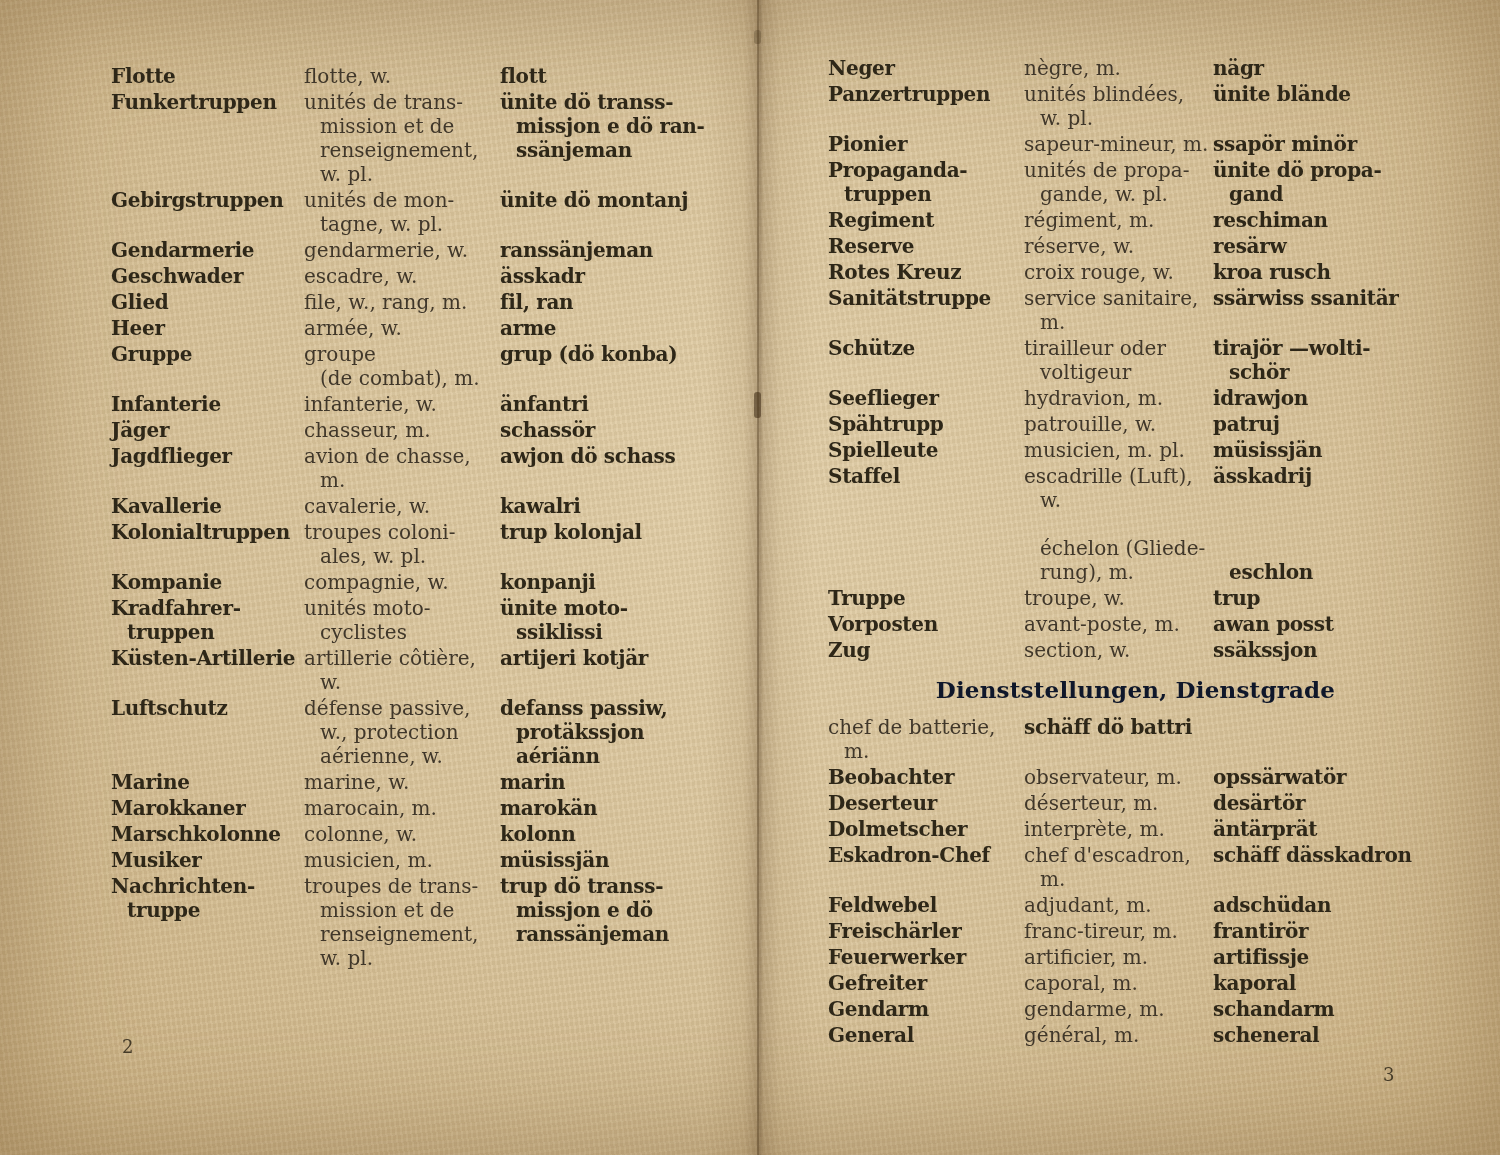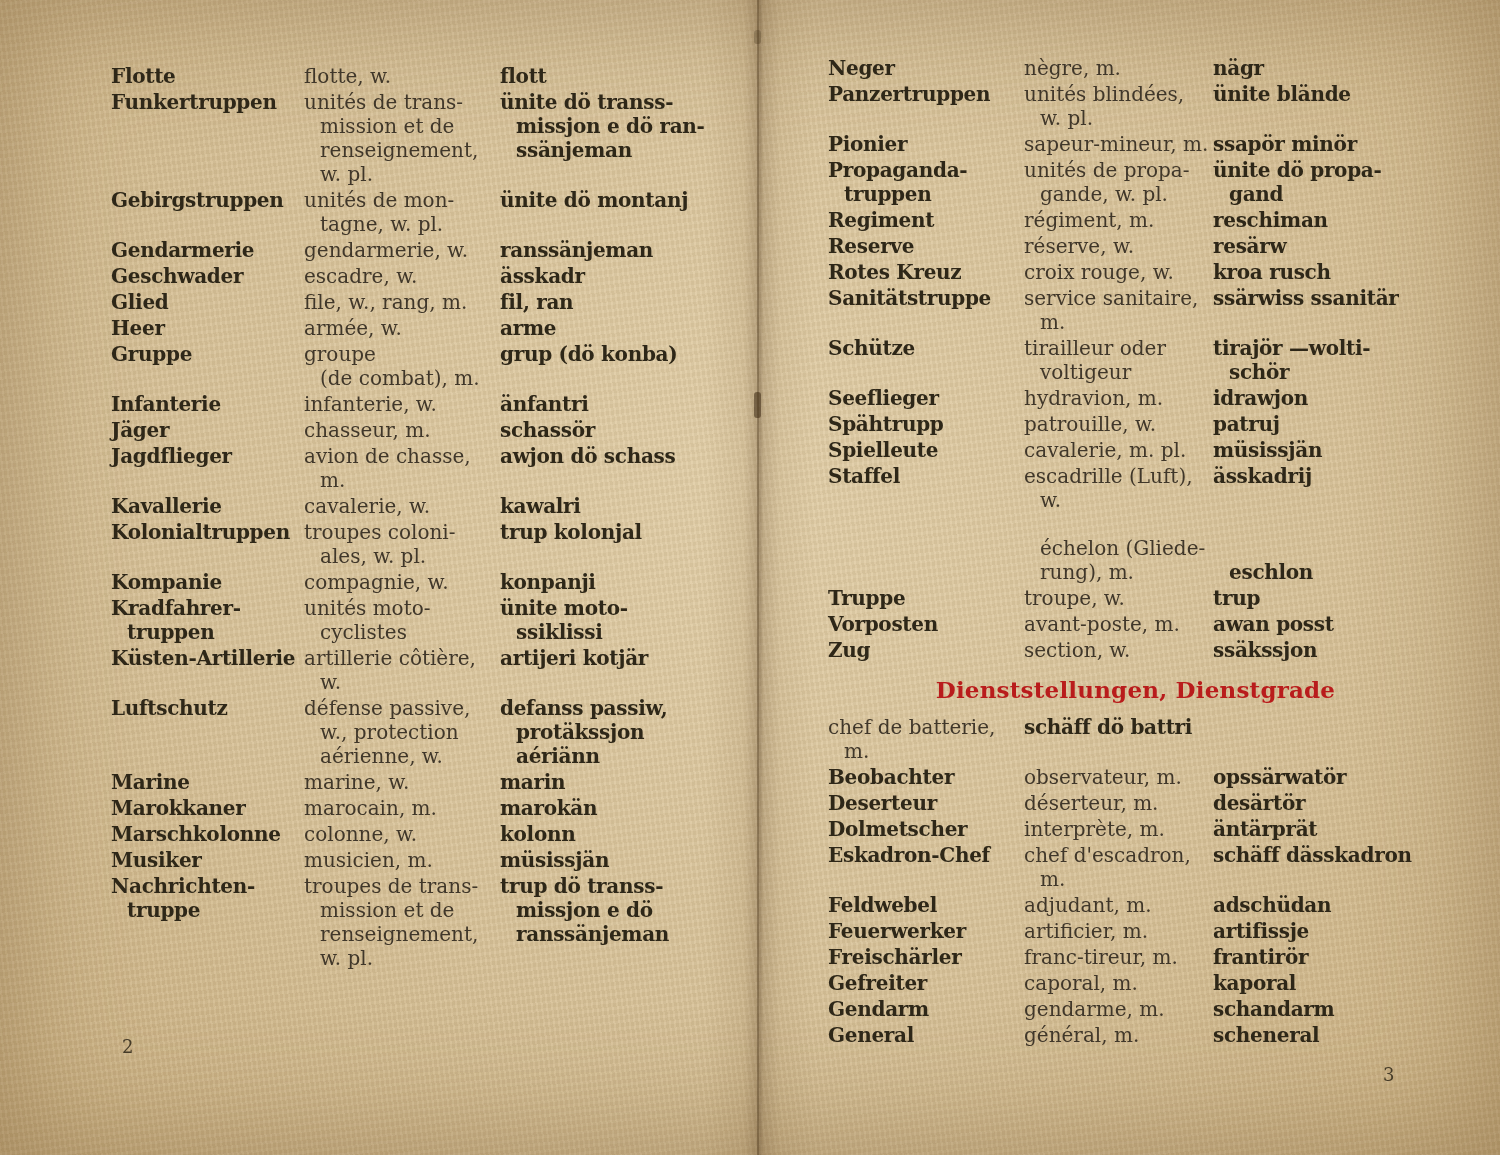--- a/index.html
+++ b/index.html
@@ -76,21 +76,21 @@
     font-weight: bold;
     color: #2e2718;
     letter-spacing: -0.3px;
   }
   .cell.fr { color: #40372a; }   
 
   .section-heading {
     font-size: 23px;
     font-weight: bold;
     text-align: center;
-    color: #b91c1c;
+    color: #0f172a;
     margin: 14px 0 12px 0;
     letter-spacing: 0.2px;
   }
 
   .page-num {
     position: absolute;
     font-size: 18px;
     color: #453b28;
   }
   .page-num.pn-left  { left: 122px; top: 1036px; }
@@ -305,21 +305,21 @@
     <div class="cell fr">hydravion, m.</div>
     <div class="cell ph">idrawjon</div>
   </div>
         <div class="row">
     <div class="cell de">Spähtrupp</div>
     <div class="cell fr">patrouille, w.</div>
     <div class="cell ph">patruj</div>
   </div>
         <div class="row">
     <div class="cell de">Spielleute</div>
-    <div class="cell fr">cavalerie, m. pl.</div>
+    <div class="cell fr">musicien, m. pl.</div>
     <div class="cell ph">müsissjän</div>
   </div>
         <div class="row">
     <div class="cell de">Staffel</div>
     <div class="cell fr">escadrille (Luft),
 w.
 
 échelon (Gliede-
 rung), m.</div>
     <div class="cell ph">ässkadrij
@@ -371,30 +371,30 @@
     <div class="cell fr">chef d'escadron,
 m.</div>
     <div class="cell ph">schäff dässkadron</div>
   </div>
         <div class="row">
     <div class="cell de">Feldwebel</div>
     <div class="cell fr">adjudant, m.</div>
     <div class="cell ph">adschüdan</div>
   </div>
         <div class="row">
+    <div class="cell de">Freischärler</div>
+    <div class="cell fr">franc-tireur, m.</div>
+    <div class="cell ph">frantirör</div>
+  </div>
+        <div class="row">
     <div class="cell de">Feuerwerker</div>
     <div class="cell fr">artificier, m.</div>
     <div class="cell ph">artifissje</div>
   </div>
         <div class="row">
-    <div class="cell de">Freischärler</div>
-    <div class="cell fr">franc-tireur, m.</div>
-    <div class="cell ph">frantirör</div>
-  </div>
-        <div class="row">
     <div class="cell de">Gefreiter</div>
     <div class="cell fr">caporal, m.</div>
     <div class="cell ph">kaporal</div>
   </div>
         <div class="row">
     <div class="cell de">Gendarm</div>
     <div class="cell fr">gendarme, m.</div>
     <div class="cell ph">schandarm</div>
   </div>
         <div class="row">

